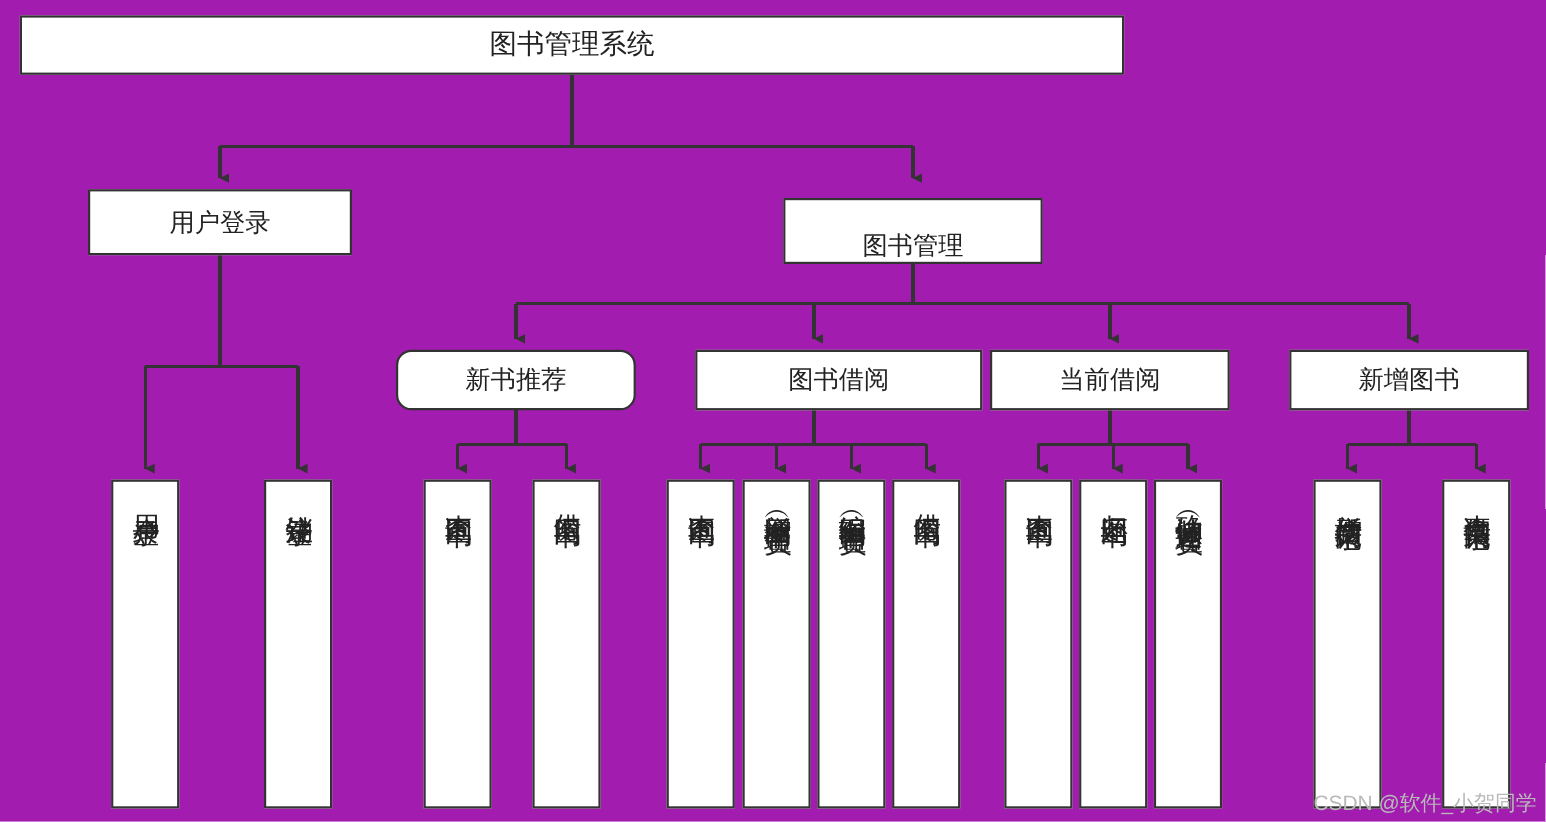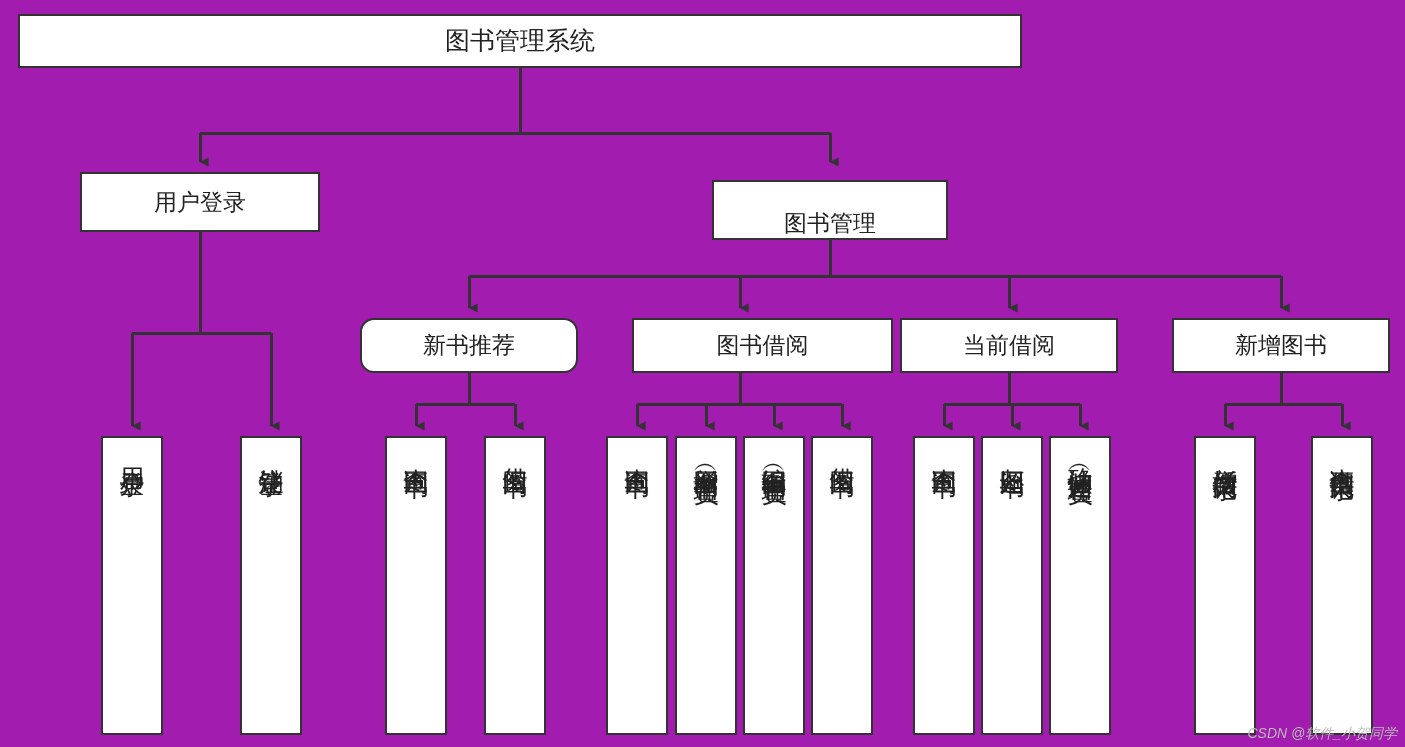--- a/index.html
+++ b/index.html
@@ -61,25 +61,24 @@
     text-orientation: upright;
     letter-spacing: 2px;
     line-height: 1;
     white-space: nowrap;
     margin: 0 auto;
   }
   #watermark {
     position: absolute;
     right: 8px;
     bottom: 4px;
-    font-size: 14px;
+    font-size: 19px;
     color: #b9b9b9;
     white-space: nowrap;
     font-family: "Liberation Sans", "DejaVu Sans", sans-serif;
-    font-style: italic;
   }
 </style>
 </head>
 <body>
 
 <div id="diagram-root">
 
   <svg id="diagram-svg" viewBox="0 0 1405 747" xmlns="http://www.w3.org/2000/svg">
     <defs>
       <marker id="arrowhead" markerWidth="10" markerHeight="10" refX="5" refY="8.6" orient="auto" markerUnits="userSpaceOnUse">

